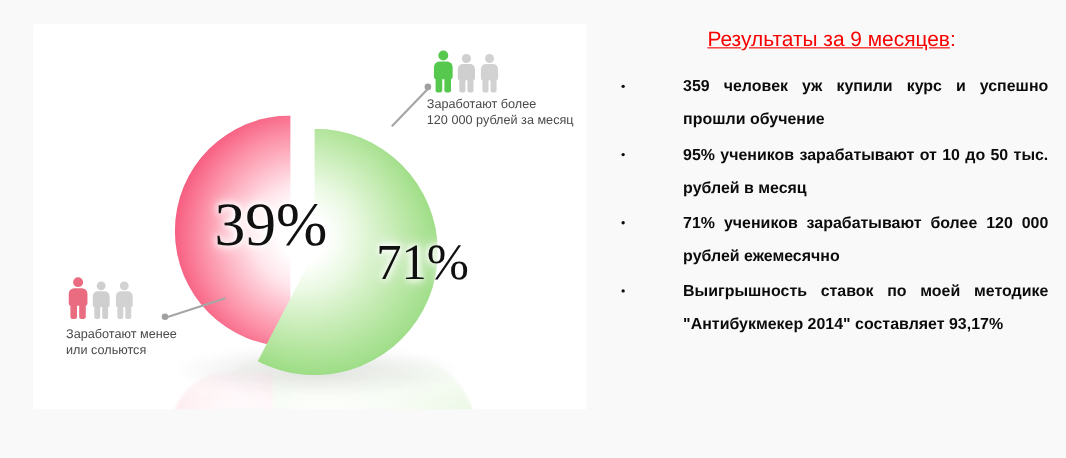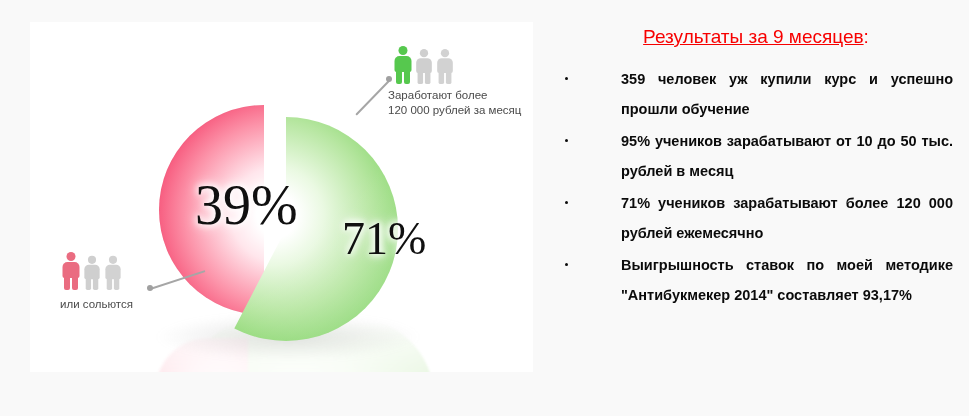--- a/index.html
+++ b/index.html
@@ -297,20 +297,21 @@
           <div class="legR"></div>
         </div>
         <div class="person p-gray p-gray2" style="transform:scale(0.9);transform-origin:bottom center;">
           <div class="head"></div>
           <div class="body"></div>
           <div class="legL"></div>
           <div class="legR"></div>
         </div>
       </div>
       <div class="callout-text">
+        <div>Заработают менее</div>
         <div>или сольются</div>
       </div>
     </div>
 
   </div>
 
   <div id="results">
     <div id="results-title"><span class="u">Результаты за 9 месяцев</span><span>:</span></div>
 
     <ul id="results-list">

